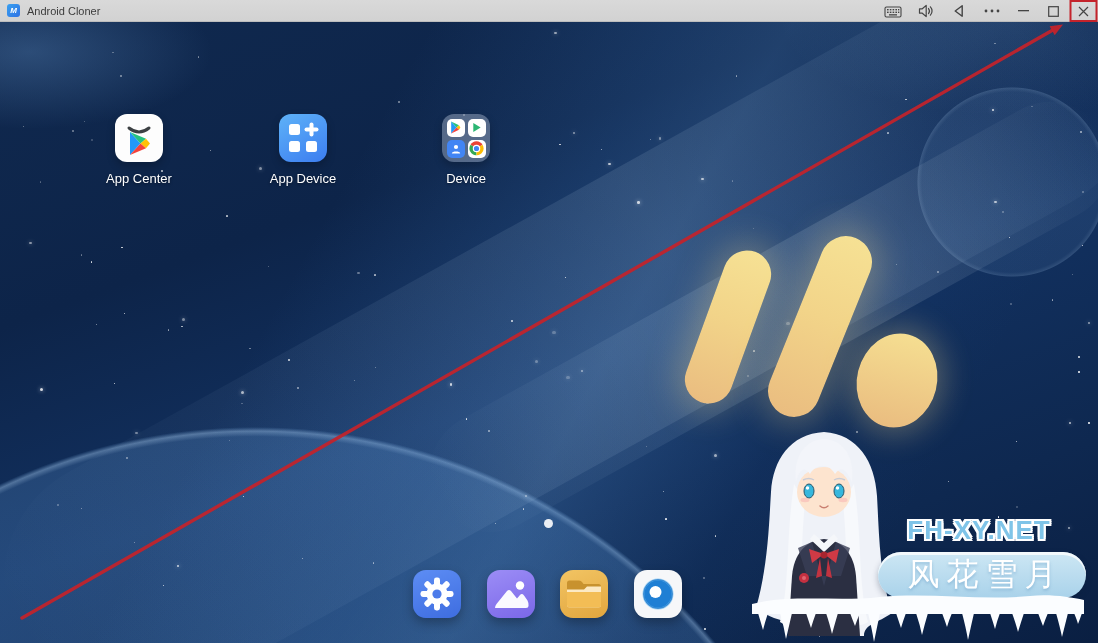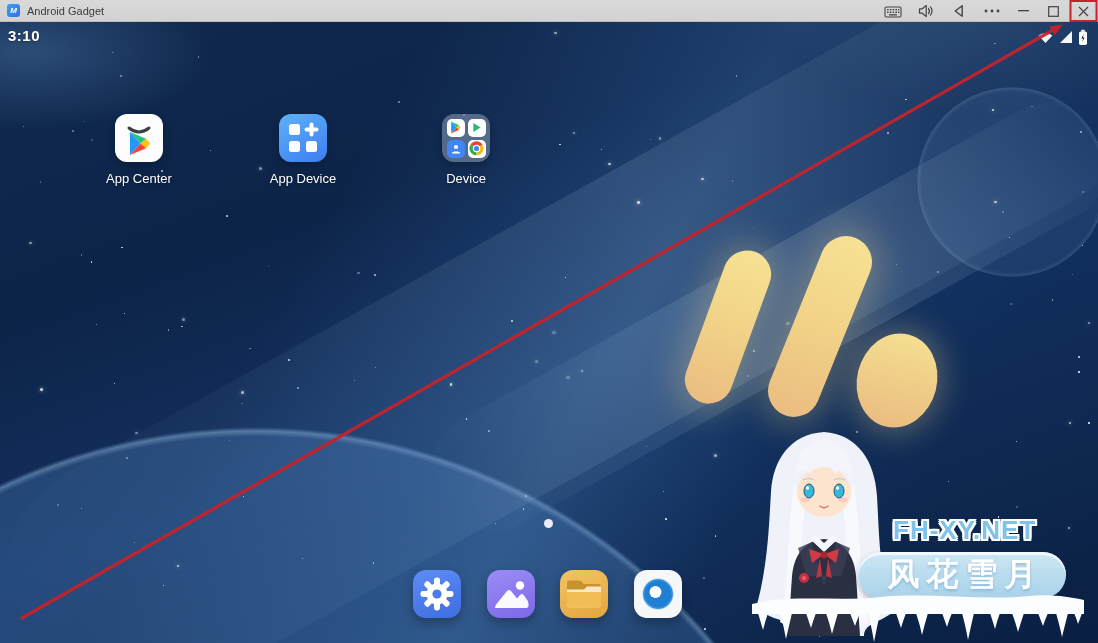--- a/index.html
+++ b/index.html
@@ -93,42 +93,42 @@
   .d-gallery  { left:487px; top:548px; background:linear-gradient(160deg,#9c8df6,#7a67e8); }
   .d-files    { left:560px; top:548px; background:linear-gradient(160deg,#f2c463,#e2a63e); }
   .d-browser  { left:634px; top:548px; background:#f6f7f9; }
   .dock-item svg { position:absolute; inset:0; }
 
   
   .girl { position:absolute; left:746px; top:404px; width:156px; height:216px; z-index:6; }
   .wm-site { position:absolute; left:893px; top:493px; width:172px; z-index:7;
     font-size:26px; font-weight:bold; letter-spacing:1px; color:#7fc4e8;
     text-shadow:-2px -2px 0 #fff, 2px -2px 0 #fff, -2px 2px 0 #fff, 2px 2px 0 #fff,
-                0 -2px 0 #fff, 0 2px 0 #fff, -2px 0 0 #fff, 2px 0 0 #fff; }
-  .wm-banner { position:absolute; left:858px; top:530px; width:208px; height:46px;
+                0 -2px 0 #fff, 0 2px 0 #fff, -2px 0 0 #fff, 2px 0 0 #fff;text-align:center; }
+  .wm-banner { position:absolute; left:878px; top:530px; width:208px; height:46px;
     border-radius:23px; z-index:7;
     background:linear-gradient(180deg,#cde7f4,#a9d2ea);
     box-shadow:inset 0 3px 0 rgba(255,255,255,.75), 0 3px 6px rgba(10,30,60,.3);
     display:flex; align-items:center; justify-content:center;
-    color:#fff; font-size:32px; font-weight:bold; letter-spacing:7px;
+    color:#fff; font-size:32px; font-weight:normal; letter-spacing:7px;
     padding-left:7px; text-shadow:0 2px 3px rgba(110,160,200,.55); }
   .icicles { position:absolute; left:750px; top:566px; width:336px; height:56px; z-index:8; }
 
   
   .annotation { position:absolute; top:0; left:0; z-index:50; pointer-events:none; }
 </style>
 </head>
 <body>
 
 <div class="window">
 
   <div class="titlebar">
     <div class="tb-left">
       <span class="app-logo">M</span>
-      <span class="tb-title">Android Gadget</span>
+      <span class="tb-title">Android Cloner</span>
     </div>
     <div class="tb-right">
       <div class="tb-btn">
         <span>
             <svg width="18" height="15" viewBox="0 0 18 15">
               <rect x="1" y="3" width="16" height="10" rx="1.5" fill="none" stroke="#444" stroke-width="1.1"></rect>
               <g fill="#444">
                 <rect x="3" y="5" width="1.6" height="1.4"></rect>
                 <rect x="5.8" y="5" width="1.6" height="1.4"></rect>
                 <rect x="8.6" y="5" width="1.6" height="1.4"></rect>
@@ -316,36 +316,20 @@
         <div class="star" style="left: 241.372px; top: 380.713px; height: 1.6px; width: 1.6px; opacity: 0.29;"></div>
         <div class="star" style="left: 1078.23px; top: 349.379px; height: 1.5px; width: 1.5px; opacity: 0.88;"></div>
         <div class="star" style="left: 301.738px; top: 535.748px; height: 1.4px; width: 1.4px; opacity: 0.6;"></div>
         <div class="star" style="left: 994.409px; top: 179.127px; height: 2.2px; width: 2.2px; opacity: 0.67; box-shadow: rgba(255, 255, 255, 0.8) 0px 0px 4px;"></div>
       </div>
 
     <div class="pill p1"></div>
     <div class="pill p2"></div>
     <div class="ldot"></div>
 
-    <div class="statusbar">
-      <span class="sb-time">3:10</span>
-      <span class="sb-icons">
-        <span><svg width="17" height="15" viewBox="0 0 17 15">
-              <path d="M8.5,13 L1.6,5.6 A10.3,10.3 0 0 1 15.4,5.6 Z" fill="#fff" opacity="0.95"></path>
-            </svg></span>
-        <span><svg width="14" height="15" viewBox="0 0 14 15">
-              <path d="M1,13 L13,13 L13,1 Z" fill="#fff" opacity="0.95"></path>
-            </svg></span>
-        <span><svg width="10" height="17" viewBox="0 0 10 17">
-              <rect x="3.2" y="0.8" width="3.6" height="2" rx="0.8" fill="#fff"></rect>
-              <rect x="1" y="2.4" width="8" height="13.6" rx="1.8" fill="#fff"></rect>
-              <path d="M5.6,5 L3.4,9.4 L5,9.4 L4.4,12.8 L6.6,8.4 L5,8.4 Z" fill="#152a4e"></path>
-            </svg></span>
-      </span>
-    </div>
 
     <div class="apps">
 
       <div class="app-item" style="left:91px;">
         <div class="ic ic-appcenter">
           <svg width="48" height="48" viewBox="0 0 48 48">
             <path d="M14,14 Q24,22 34,14" fill="none" stroke="#3c4043" stroke-width="3" stroke-linecap="round"></path>
             <polygon points="15,18 15,41 25.5,29.5" fill="#2299f8"></polygon>
             <polygon points="15,18 31,24.7 25.5,29.5" fill="#26c281"></polygon>
             <polygon points="31,24.7 35,29.5 31,34.3 25.5,29.5" fill="#ffc107"></polygon>

